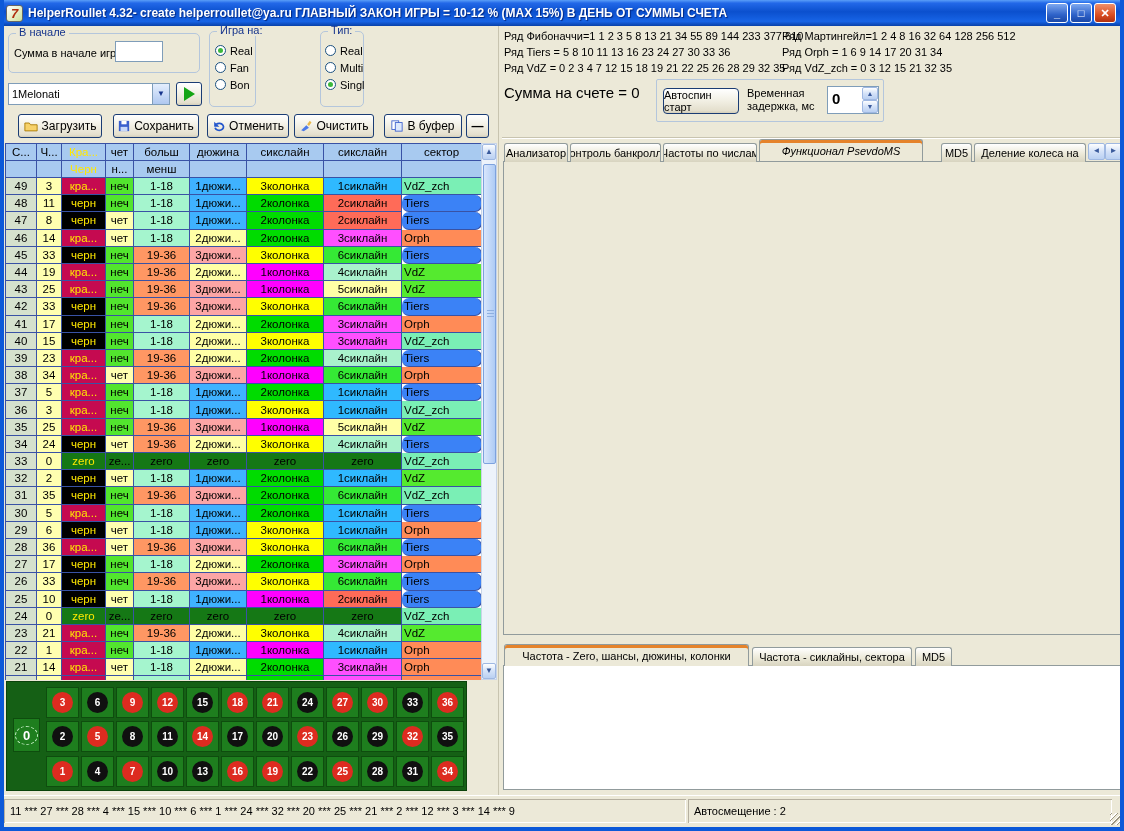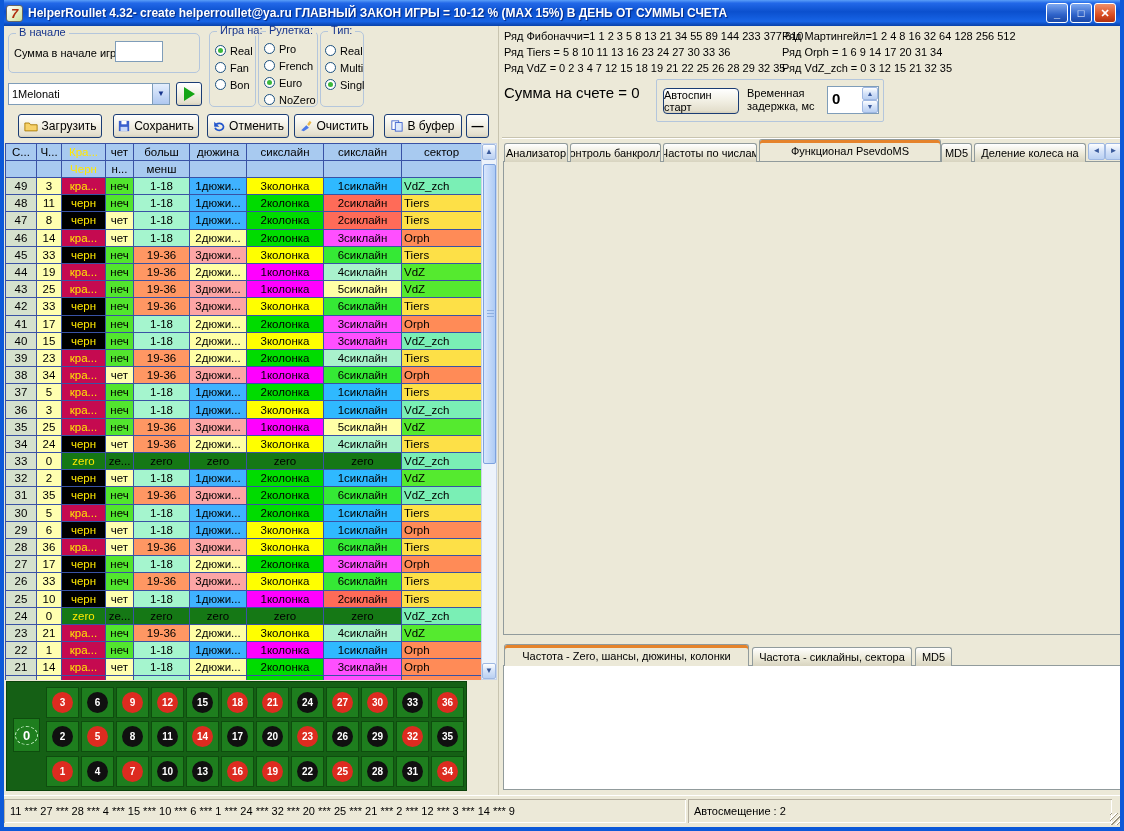--- a/index.html
+++ b/index.html
@@ -53,21 +53,21 @@
   .cl-red{background:#C50A50;color:#FFE800;}
   .cl-blk{background:#000;color:#FFE800;}
   .cl-zero{background:#157815;color:#000;}
   .cl-zero.ycell{color:#FFE800;}
   .cl-even{background:#FFFFB0;}  .cl-odd{background:#52E52E;}
   .cl-low{background:#A5F5CE;}   .cl-high{background:#FF9763;}
   .cl-d1{background:#3FB2FF;}    .cl-d2{background:#FFFFA6;}   .cl-d3{background:#fca5a5;}
   .cl-co1{background:#FF00FF;}   .cl-co2{background:#00DC00;}  .cl-co3{background:#FFFF00;}
   .cl-sx1{background:#2FB9FF;}   .cl-sx2{background:#FF6B58;}  .cl-sx3{background:#FF4FFF;}
   .cl-sx4{background:#A9F2CC;}   .cl-sx5{background:#FFFFA6;}  .cl-sx6{background:#35E935;}
-  .cl-vdzzch{background:#7AEFB5;}.cl-tiers{background:#fde047;}.cl-orph{background:#FF8B57;}.cl-vdz{background:#55EA2F;}
+  .cl-vdzzch{background:#7AEFB5;}.cl-tiers{background:#3b82f6;border-radius:7px;}.cl-orph{background:#FF8B57;}.cl-vdz{background:#55EA2F;}
   .spin-col{background:#D5E1CD;} .num-col{background:#FFFFB0;}
   
   .sbar{position:absolute;background:#EDF3FB;border:1px solid #C8D4E8;}
   .sbtn{position:absolute;left:0;width:100%;height:16px;border:1px solid #9FB8E2;border-radius:2px;
     background:linear-gradient(180deg,#FDFEFF,#D4E2F8 50%,#BAD0F2);color:#3A5A9C;
     font-size:8px;text-align:center;line-height:14px;}
   .sthumb{position:absolute;left:1px;width:13px;border:1px solid #7DA2DE;border-radius:2px;
     background:linear-gradient(90deg,#D8E6FC,#AECBF5);}
   .sthumb::after{content:"";position:absolute;left:3px;top:50%;width:7px;height:7px;margin-top:-4px;
     background:repeating-linear-gradient(180deg,#8FB0E0 0 1px,transparent 1px 3px);}
@@ -145,41 +145,20 @@
         <div class="radio-row">
           <span class="radio"></span>
           <span class="radio-label">Fan</span>
         </div>
         <div class="radio-row">
           <span class="radio"></span>
           <span class="radio-label">Bon</span>
         </div>
       </div>
   </div>
-  <div class="grp opt-group" style="left:254px;top:31px;width:60px;height:76px;">
-    <span class="grp-label">Рулетка:</span>
-    <div class="opts" style="position:absolute;left:5px;top:8px;">
-        <div class="radio-row">
-          <span class="radio"></span>
-          <span class="radio-label">Pro</span>
-        </div>
-        <div class="radio-row">
-          <span class="radio"></span>
-          <span class="radio-label">French</span>
-        </div>
-        <div class="radio-row">
-          <span class="radio sel"></span>
-          <span class="radio-label">Euro</span>
-        </div>
-        <div class="radio-row">
-          <span class="radio"></span>
-          <span class="radio-label">NoZero</span>
-        </div>
-      </div>
-  </div>
   <div class="grp opt-group" style="left:316px;top:31px;width:44px;height:76px;">
     <span class="grp-label">Тип:</span>
     <div class="opts" style="position:absolute;left:4px;top:10px;">
         <div class="radio-row">
           <span class="radio"></span>
           <span class="radio-label">Real</span>
         </div>
         <div class="radio-row">
           <span class="radio"></span>
           <span class="radio-label">Multi</span>
@@ -734,21 +713,21 @@
       </span>
     </div>
   </div>
 
   <div class="sep-line" style="left:498px;top:137px;width:620px;height:1px;"></div>
 
   <div id="main-tabs">
       <div class="tab" style="left: 500px; width: 64px; top: 143px;">Анализатор</div>
       <div class="tab" style="left: 566px; width: 91px; top: 143px;">Контроль банкролла</div>
       <div class="tab" style="left: 659px; width: 94px; top: 143px;">Частоты по числам</div>
-      <div class="tab active" style="left: 755px; width: 182px; top: 139px;">Функционал PsevdoMS</div>
+      <div class="tab active" style="left: 755px; width: 164px; top: 139px; font-style: italic;">Функционал PsevdoMS</div>
       <div class="tab" style="left: 937px; width: 31px; top: 143px;">MD5</div>
       <div class="tab" style="left: 970px; width: 112px; top: 143px;">Деление колеса на</div>
     </div>
   <div class="sbtn" style="left:1084px;top:143px;width:17px;height:17px;">◄</div>
   <div class="sbtn" style="left:1101px;top:143px;width:17px;height:17px;">►</div>
   <div class="tabpanel" style="left:499px;top:161px;width:620px;height:474px;"></div>
 
   <div class="xpbtn" style="left:505px;top:169px;width:132px;height:28px;font-size:14px;border-radius:4px;">
     <span>Сгенерировать</span>
   </div>

